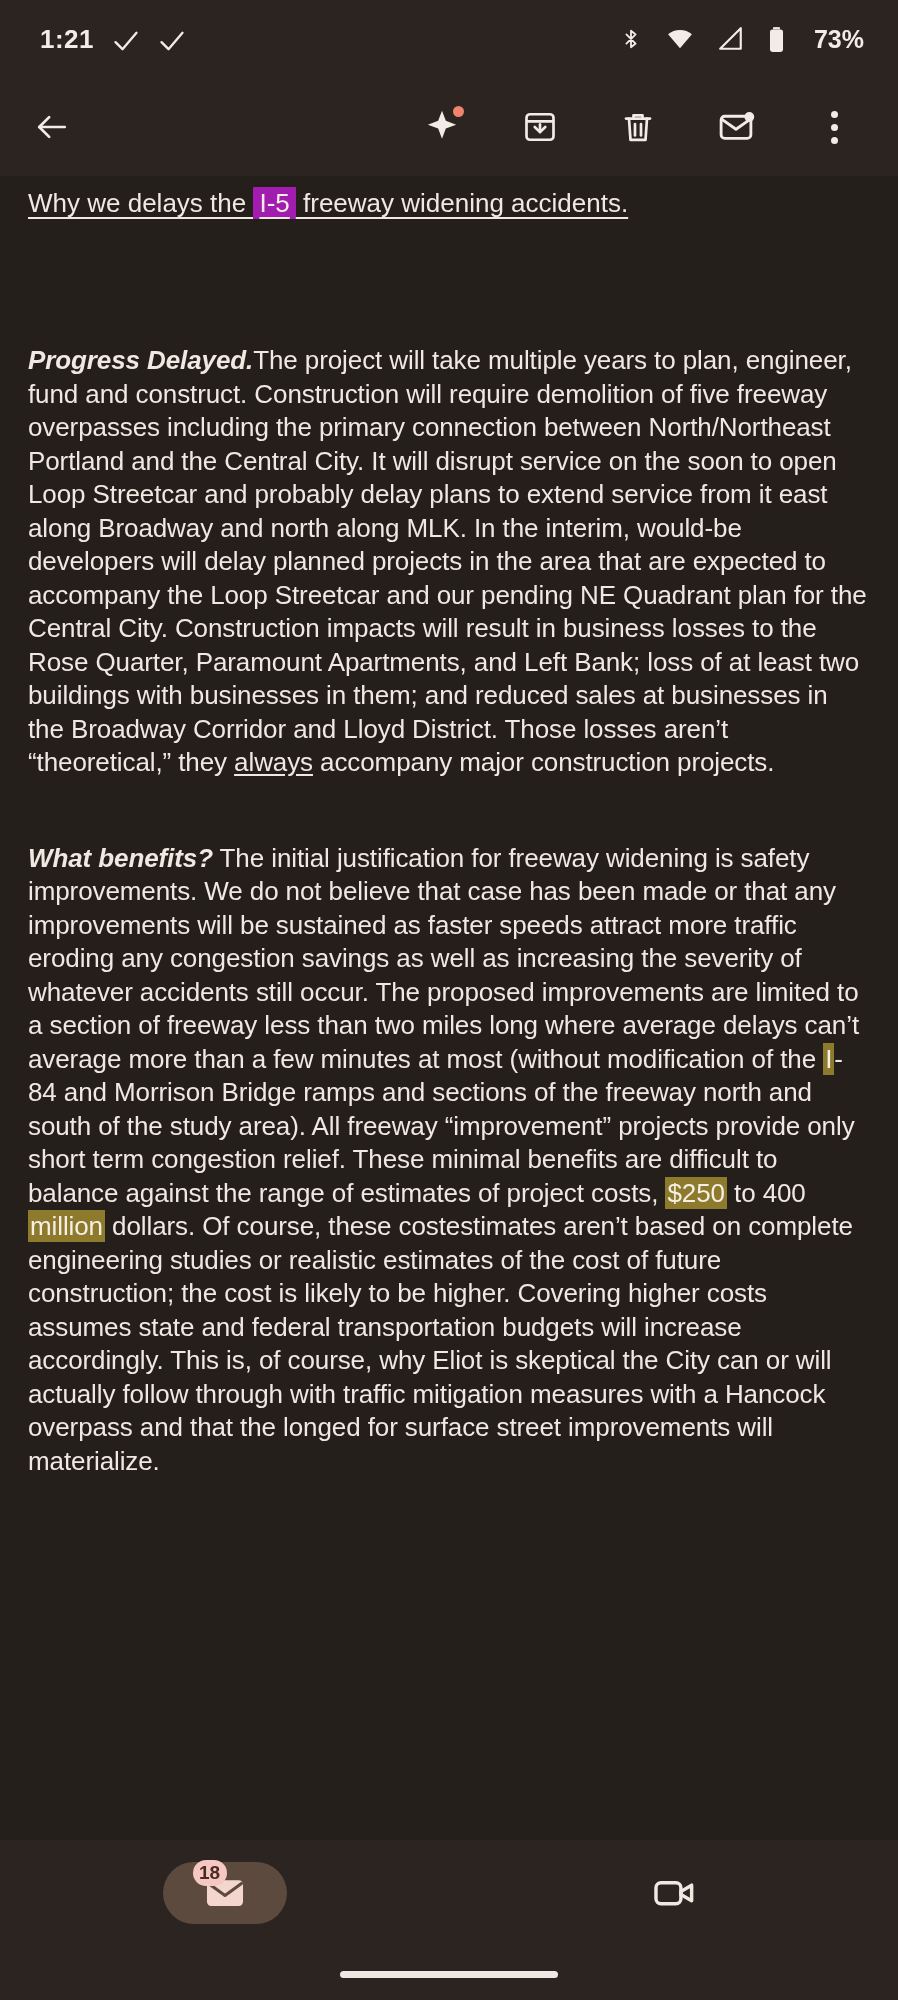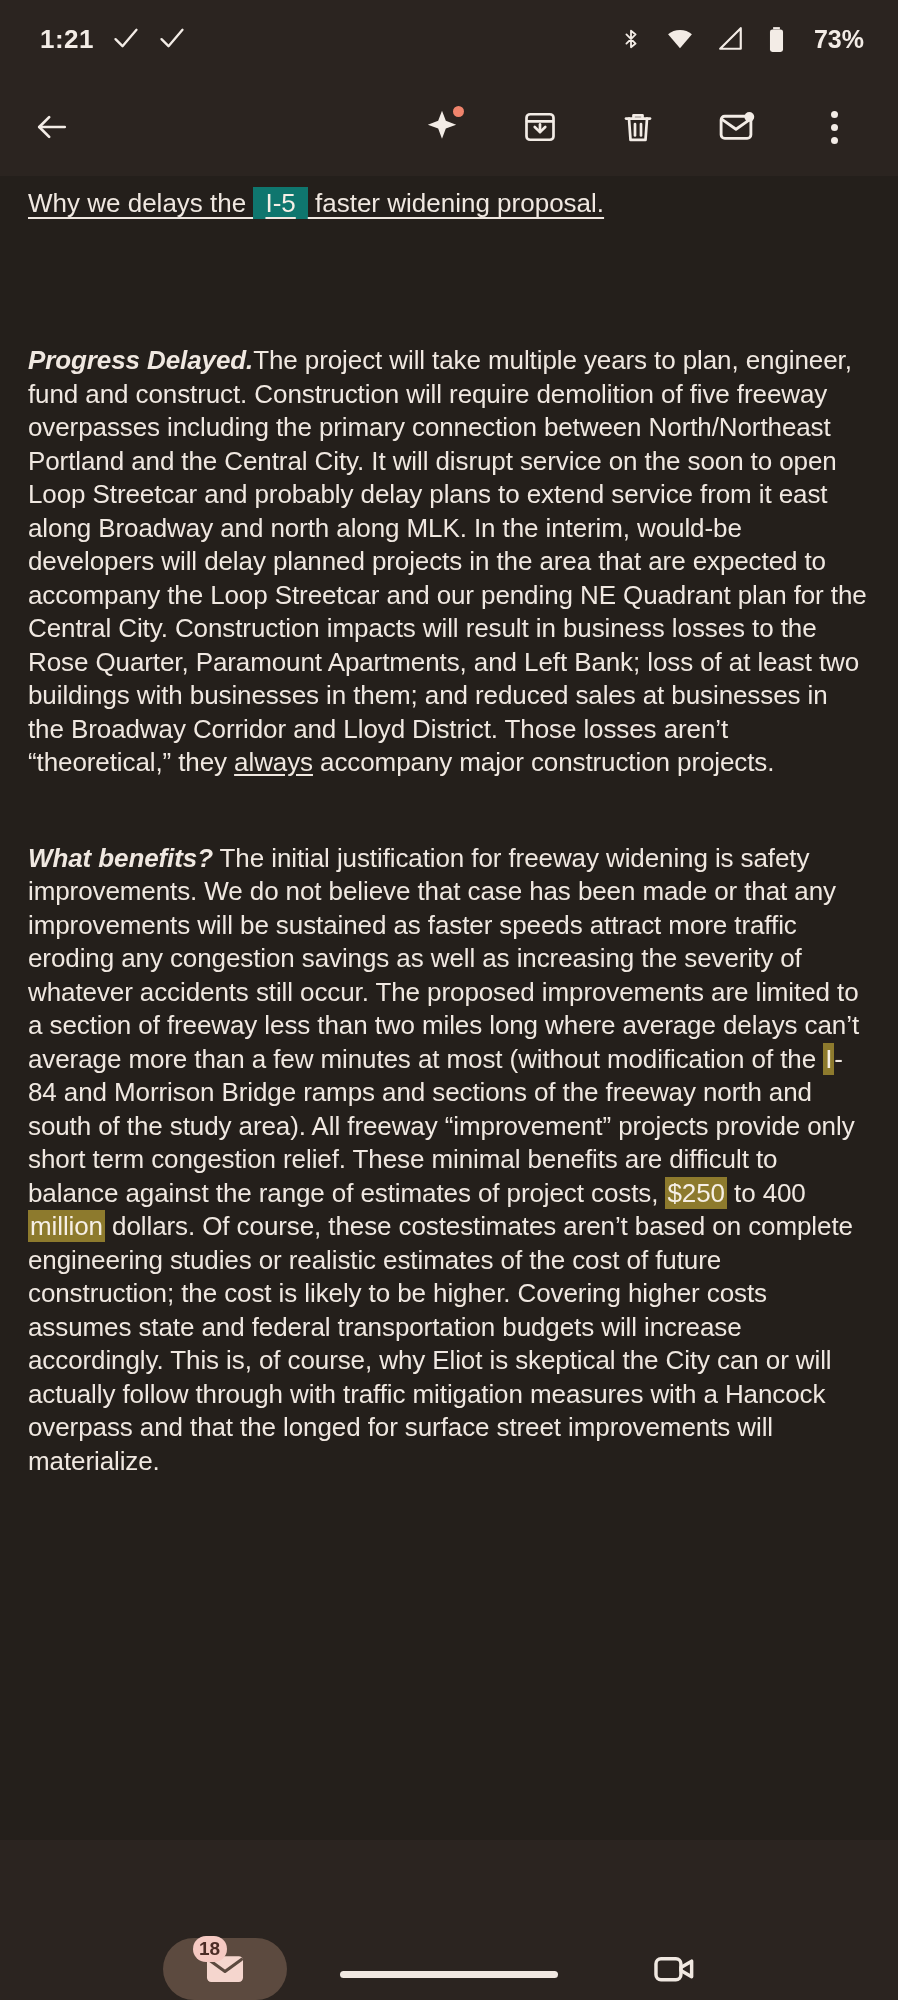--- a/index.html
+++ b/index.html
@@ -21,21 +21,21 @@
     height: 78px;
     background: #2b2420;
     display: flex;
     align-items: center;
     justify-content: space-between;
     padding: 0 34px 0 40px;
     box-sizing: border-box;
   }
   .status-left {
     display: flex;
-    align-items: flex-start;
+    align-items: flex-end;
     gap: 18px;
   }
   .status-clock {
     font-size: 26px;
     font-weight: bold;
     color: #f3ece6;
     letter-spacing: 0.5px;
   }
   .status-right {
     display: flex;
@@ -132,41 +132,41 @@
     margin: 0;
     color: #f0e8e1;
     letter-spacing: -0.1px;
   }
   .gap-xl { height: 62px; }
   .lead-in {
     font-weight: bold;
     font-style: italic;
   }
   .hl {
-    background: #0f766e;
+    background: #a21caf;
     color: #f6efe6;
-    padding: 1px 12px;
+    padding: 1px 6px;
   }
   .hl-gold {
     background: #8d7a2d;
     color: #f6efe6;
     padding: 1px 2px;
   }
   .u { text-decoration: underline; text-underline-offset: 3px; margin-top: 44px; }
 
   
   .bottom-bar {
     position: absolute;
     left: 0;
     right: 0;
     bottom: 0;
     height: 160px;
     background: #2b2420;
     display: flex;
-    align-items: flex-end;
+    align-items: flex-start;
     justify-content: space-around;
     padding-top: 22px;
     box-sizing: border-box;
   }
   .nav-item {
     width: 300px;
     display: flex;
     align-items: center;
     justify-content: center;
     height: 62px;
@@ -310,21 +310,21 @@
           <i></i>
           <i></i>
         </span>
     </div>
   </div>
 </div>
 
 <div class="content">
 
   <div class="msg-title">
-    <span>Why we delays the </span><span class="hl">I-5</span><span> faster widening proposal.</span>
+    <span>Why we delays the </span><span class="hl">I-5</span><span> freeway widening accidents.</span>
   </div>
 
   <div class="gap-xl"></div>
 
 
   <div class="gap-xl"></div>
 
   <p class="para">
     <span class="lead-in">Progress Delayed.</span><span>The project will take multiple years to plan, engineer, fund and construct.  Construction will require demolition of five freeway overpasses including the primary connection between North/Northeast Portland and the Central City.  It will disrupt service on the soon to open Loop Streetcar and probably delay plans to extend service from it east along Broadway and north along MLK.  In the interim, would-be developers will delay planned projects in the area that are expected to accompany the Loop Streetcar and our pending NE Quadrant plan for the Central City.  Construction impacts will result in business losses to the Rose Quarter, Paramount Apartments, and Left Bank; loss of at least two buildings with businesses in them; and reduced sales at businesses in the Broadway Corridor and Lloyd District.  Those losses aren’t “theoretical,” they </span><span class="u">always</span><span> accompany major construction projects.</span>
   </p>

